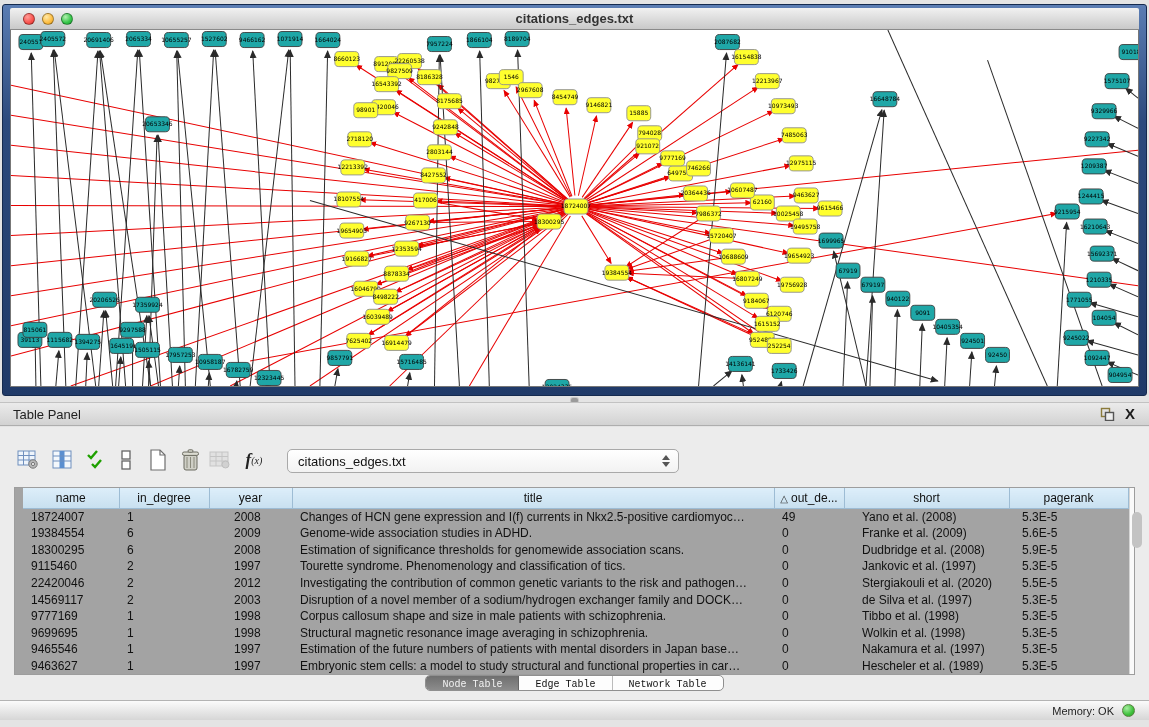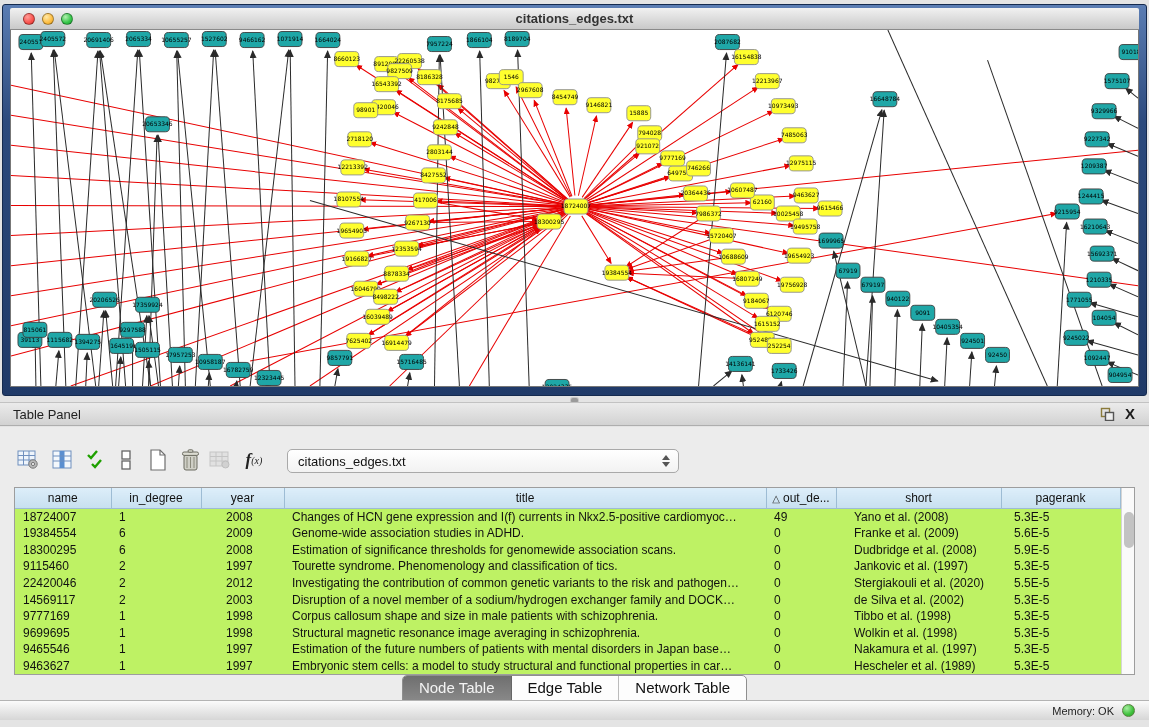--- a/index.html
+++ b/index.html
@@ -48,40 +48,40 @@
   .combo { position:absolute; left:287px; top:22px; width:392px; height:24px;
     background:linear-gradient(#ffffff,#f2f2f2); border:1px solid #a9a9a9; border-radius:5px;
     display:flex; align-items:center; font-size:13px; color:#111; padding-left:10px; }
   .combo-arrows { margin-left:auto; margin-right:8px; display:flex; flex-direction:column; gap:2px; }
   .combo-arrows b { width:0; height:0; border-left:4px solid transparent; border-right:4px solid transparent; }
   .combo-arrows .up { border-bottom:5px solid #555; }
   .combo-arrows .dn { border-top:5px solid #555; }
 
   
   .tbl-wrap { position:absolute; left:14px; top:60px; width:1121px; height:188px;
-    background:#bef264; border:1px solid #9d9d9d; display:flex; }
+    background:#a3a3a3; border:1px solid #9d9d9d; display:flex;padding-left:8px; }
   table { border-collapse:collapse; table-layout:fixed; width:1105px; }
   th { background:linear-gradient(#ddeefa,#c8e0f0); border-right:1px solid #9dbcd4;
     border-bottom:1px solid #9dbcd4; font-size:12px; font-weight:normal; color:#111;
     height:20px; text-align:center; overflow:hidden; white-space:nowrap; }
   th .sort { font-size:10px; color:#333; margin-right:3px; }
   td { font-size:12px; color:#111; height:16px; line-height:16px; padding:0 0 0 8px;
     overflow:hidden; white-space:nowrap; }
   td.c-year { padding-left:25px; }
   td.c-short { padding-left:18px; }
   td.c-pagerank { padding-left:13px; }
   .vscroll { width:15px; border-left:1px solid #d5d5d5; background:#fafafa; position:relative; }
   .vthumb { position:absolute; left:2px; top:24px; width:10px; height:36px; border-radius:5px;
     background:#c3c3c3; }
 
   
   .tabs { position:absolute; left:0; right:0; top:248px; display:flex; justify-content:center; }
   .seg { display:flex; border:1px solid #8f8f8f; border-radius:5px; overflow:hidden;
     background:#fdfdfd; box-shadow:inset 0 1px 0 #fff; }
-  .seg .tab { font-size:15px; padding:3px 16px 8px 16px; color:#111; border-right:1px solid #bbb; }
+  .seg .tab { font-size:10px; padding:3px 16px 0 16px; color:#111; border-right:1px solid #bbb;font-family:Liberation Mono, monospace; }
   .seg .tab:last-child { border-right:none; }
   .seg .tab.sel { background:linear-gradient(#6f6f6f,#8c8c8c); color:#f3f3f3;
     border-right:1px solid #666; }
 
   
   .status-bar { position:absolute; left:0; top:700px; width:1149px; height:20px;
     background:linear-gradient(#fbfbfb,#d6d6d6); border-top:1px solid #b3b3b3;
     display:flex; align-items:center; justify-content:flex-end; }
   .mem-label { font-size:11px; color:#222; margin-right:8px; }
   .mem-dot { width:13px; height:13px; border-radius:50%; margin-right:14px;
@@ -893,21 +893,21 @@
             <td class="c-out">0</td>
             <td class="c-short">Stergiakouli et al. (2020)</td>
             <td class="c-pagerank">5.5E-5</td>
           </tr>
           <tr>
             <td class="c-name">14569117</td>
             <td class="c-indeg">2</td>
             <td class="c-year">2003</td>
             <td class="c-title">Disruption of a novel member of a sodium/hydrogen exchanger family and DOCK…</td>
             <td class="c-out">0</td>
-            <td class="c-short">de Silva et al. (2002)</td>
+            <td class="c-short">de Silva et al. (1997)</td>
             <td class="c-pagerank">5.3E-5</td>
           </tr>
           <tr>
             <td class="c-name">9777169</td>
             <td class="c-indeg">1</td>
             <td class="c-year">1998</td>
             <td class="c-title">Corpus callosum shape and size in male patients with schizophrenia.</td>
             <td class="c-out">0</td>
             <td class="c-short">Tibbo et al. (1998)</td>
             <td class="c-pagerank">5.3E-5</td>

